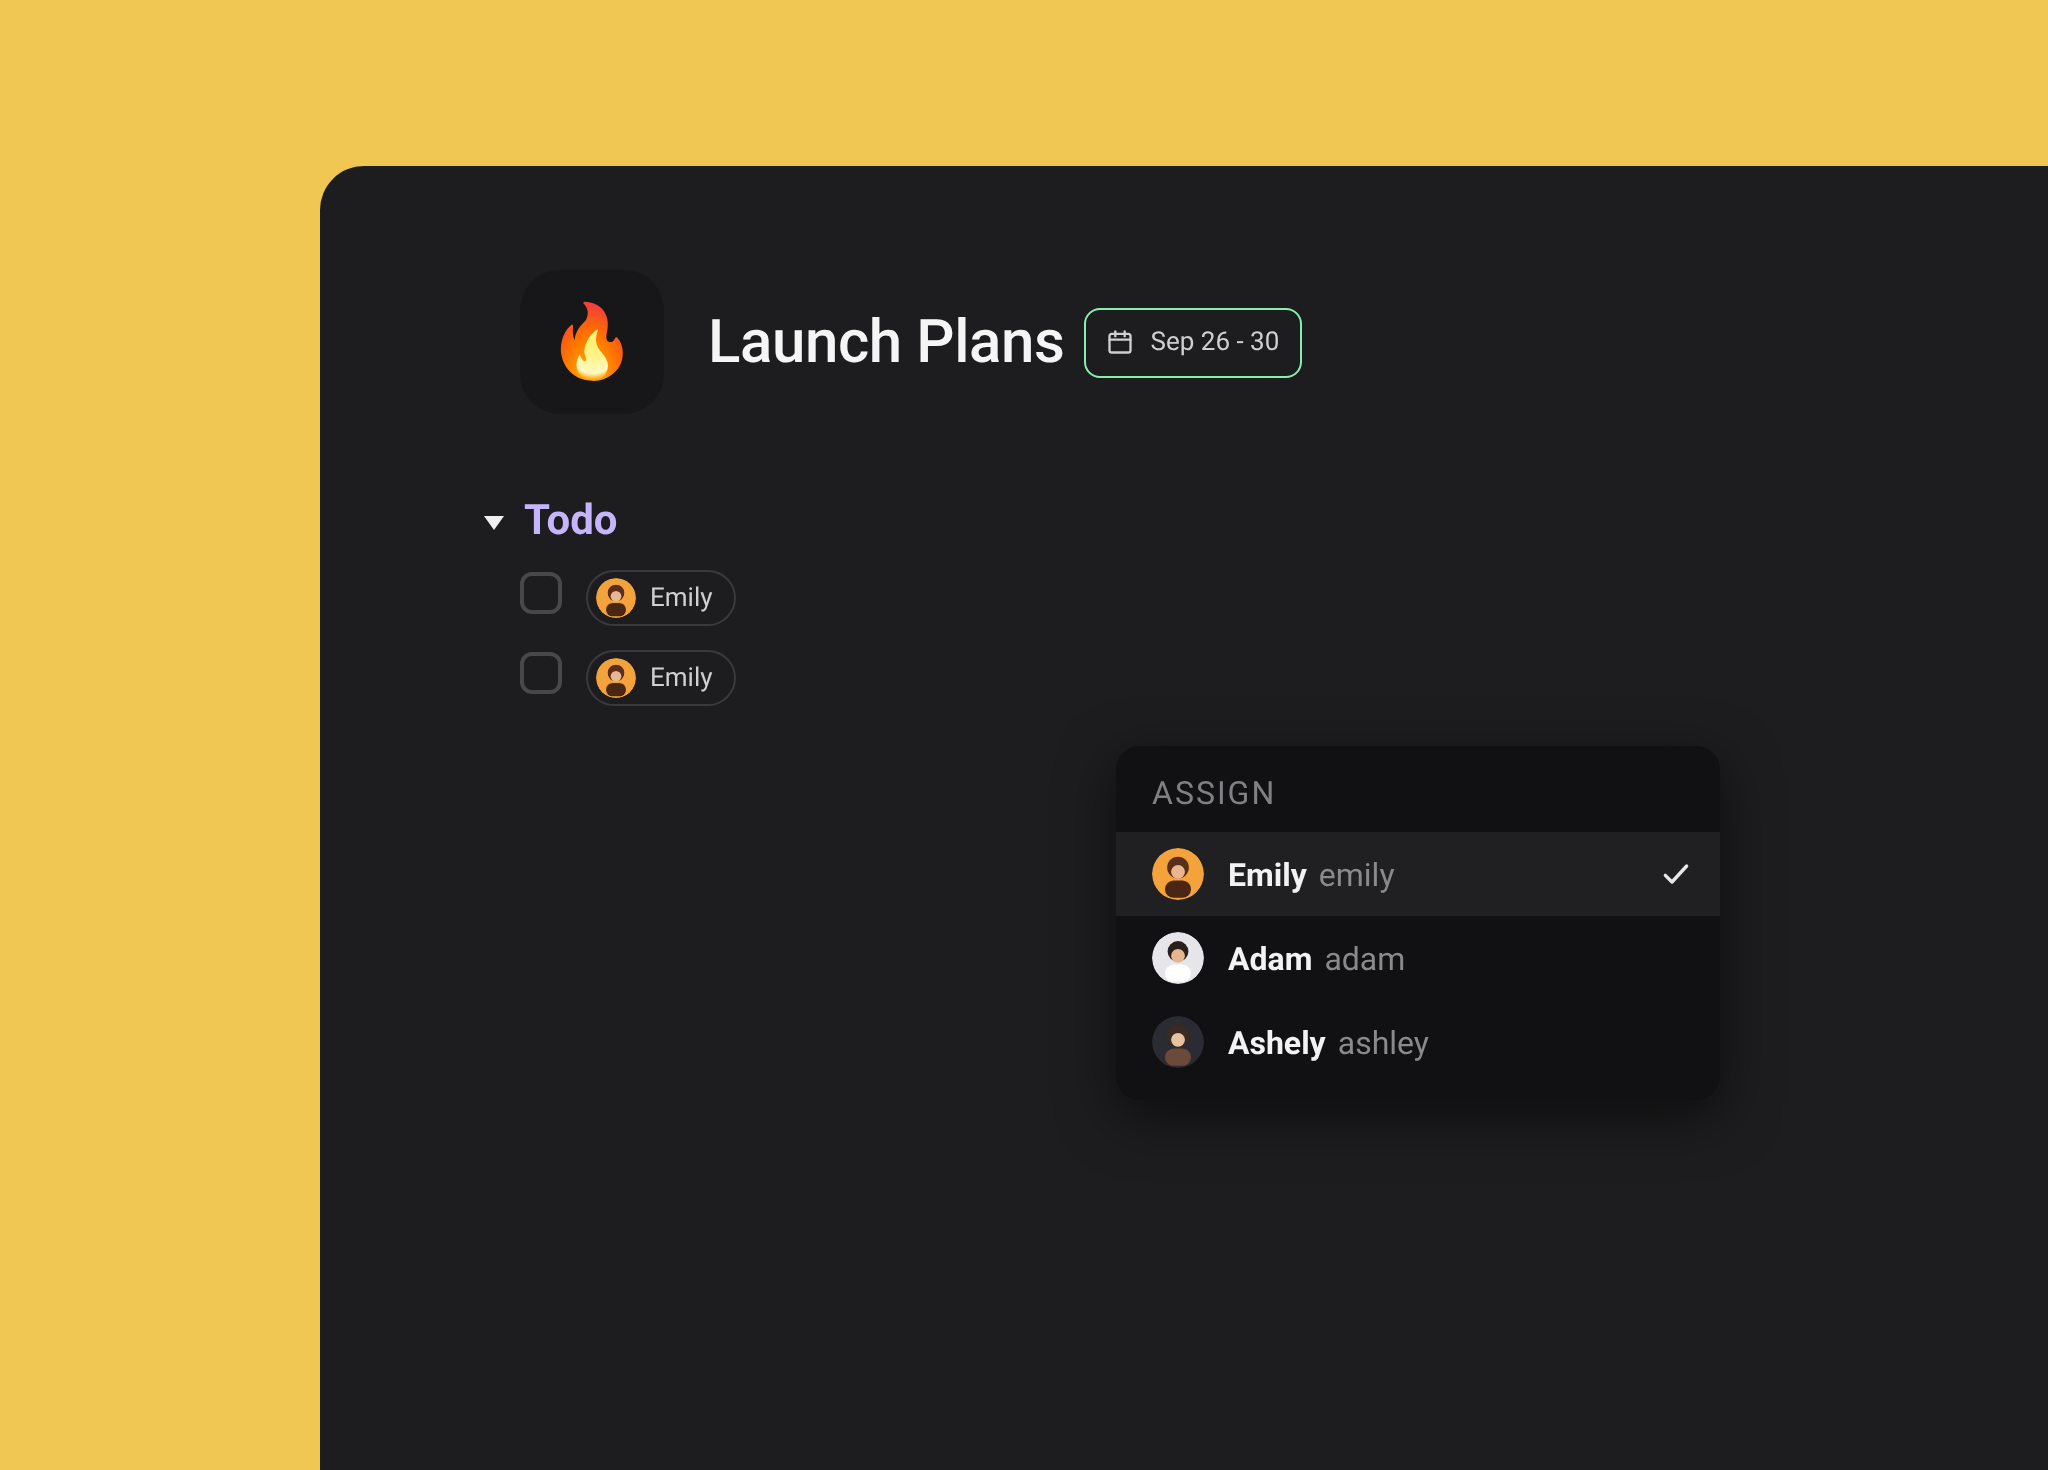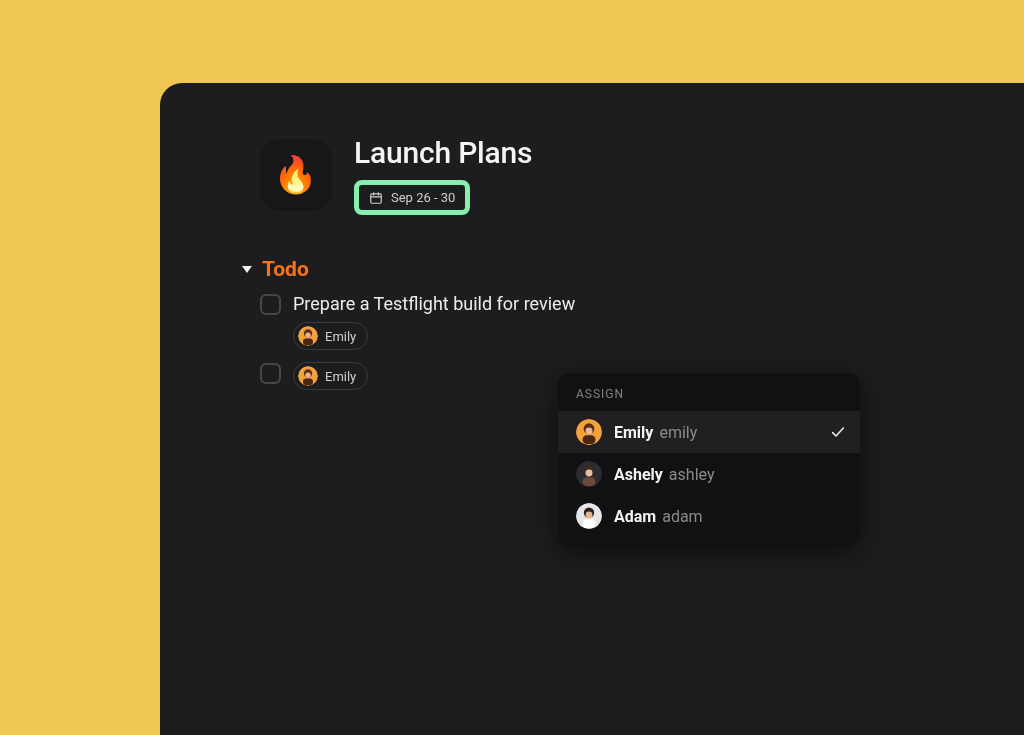--- a/index.html
+++ b/index.html
@@ -22,25 +22,25 @@
   }
 
   
   .page-header { display: flex; align-items: center; gap: 22px; margin-bottom: 42px; }
   .page-icon {
     width: 72px; height: 72px; border-radius: 20px;
     background: #17171a;
     display: flex; align-items: center; justify-content: center;
     font-size: 36px;
   }
-  .title-stack { display: flex; flex-direction: column; gap: 10px; text-align: center; }
+  .title-stack { display: flex; flex-direction: row; gap: 10px; text-align: center; }
   .page-title { font-size: 30px; font-weight: 500; color: #f5f5f5; letter-spacing: -0.2px; }
   .date-chip {
     display: inline-flex; align-items: center; gap: 8px;
-    border: 5px solid #86efac;
+    border: 1px solid #86efac;
     border-radius: 8px;
     padding: 5px 10px;
     font-size: 13px;
     color: #cfcfd1;
     width: max-content;
   }
   .cal-icon { width: 14px; height: 14px; stroke: #cfcfd1; }
 
   
   .section { margin-bottom: 24px; }
@@ -49,21 +49,21 @@
     margin-bottom: 12px;
   }
   .caret {
     width: 0; height: 0;
     border-left: 5px solid transparent;
     border-right: 5px solid transparent;
     border-top: 7px solid #f0f0f0;
     margin-right: 2px;
     margin-left: -18px;
   }
-  .section-title { font-size: 21px; font-weight: 700; color: #f97316; }
+  .section-title { font-size: 21px; font-weight: 700; color: #c4b5fd; }
 
   .task {
     display: flex; align-items: flex-start; gap: 12px;
     margin-bottom: 8px;
     padding-left: 0;
   }
   .checkbox {
     width: 21px; height: 21px;
     border: 2px solid #484849;
     border-radius: 6px;
@@ -95,21 +95,21 @@
     left: 398px;
     top: 290px;
     width: 302px;
     background: #111113;
     border-radius: 12px;
     box-shadow: 0 8px 28px rgba(0,0,0,0.55);
     padding-bottom: 8px;
     z-index: 10;
   }
   .popover-label {
-    font-size: 12px;
+    font-size: 16px;
     letter-spacing: 1px;
     color: #808083;
     padding: 14px 18px 10px 18px;
   }
   .popover-item {
     display: flex; align-items: center; gap: 12px;
     padding: 8px 14px 8px 18px;
     font-size: 16px;
     cursor: pointer;
   }
@@ -142,52 +142,51 @@
         </svg>
         <span>Sep 26 - 30</span>
       </div>
     </div>
   </div>
 
   <div class="section">
     <div class="section-header">
       <div class="caret"></div>
       <div class="section-title">Todo</div>
-    </div>
-
-    <div class="task">
-      <div class="checkbox"></div>
-      <div class="task-body">
-        <div class="task-title">Prepare a Testflight build for review</div>
-        <div class="assignee-chip">
-          <svg class="avatar avatar-sm" viewBox="0 0 24 24">
-            <circle cx="12" cy="12" r="12" fill="#f4a23b"></circle>
-            <circle cx="12" cy="9" r="5" fill="#5a2e18"></circle>
-            <circle cx="12" cy="11" r="3.2" fill="#e8b78f"></circle>
-            <rect x="6" y="15" width="12" height="8" rx="4" fill="#4a2614"></rect>
-          </svg>
-          <span>Emily</span>
-        </div>
-      </div>
     </div>
 
     <div class="task">
       <div class="checkbox"></div>
       <div class="task-body">
         <div class="assignee-chip">
           <svg class="avatar avatar-sm" viewBox="0 0 24 24">
             <circle cx="12" cy="12" r="12" fill="#f4a23b"></circle>
             <circle cx="12" cy="9" r="5" fill="#5a2e18"></circle>
             <circle cx="12" cy="11" r="3.2" fill="#e8b78f"></circle>
             <rect x="6" y="15" width="12" height="8" rx="4" fill="#4a2614"></rect>
           </svg>
           <span>Emily</span>
         </div>
       </div>
     </div>
+
+    <div class="task">
+      <div class="checkbox"></div>
+      <div class="task-body">
+        <div class="assignee-chip">
+          <svg class="avatar avatar-sm" viewBox="0 0 24 24">
+            <circle cx="12" cy="12" r="12" fill="#f4a23b"></circle>
+            <circle cx="12" cy="9" r="5" fill="#5a2e18"></circle>
+            <circle cx="12" cy="11" r="3.2" fill="#e8b78f"></circle>
+            <rect x="6" y="15" width="12" height="8" rx="4" fill="#4a2614"></rect>
+          </svg>
+          <span>Emily</span>
+        </div>
+      </div>
+    </div>
   </div>
 
 
   <div class="assign-popover">
     <div class="popover-label">ASSIGN</div>
 
     <div class="popover-item selected">
       <svg class="avatar-md" viewBox="0 0 24 24">
         <circle cx="12" cy="12" r="12" fill="#f4a23b"></circle>
         <circle cx="12" cy="9" r="5" fill="#5a2e18"></circle>
@@ -198,38 +197,38 @@
         <span class="p-name">Emily</span>
         <span class="p-handle">emily</span>
       </div>
       <svg class="check-icon" viewBox="0 0 24 24" fill="none" stroke="#e8e8e8" stroke-width="2.5" stroke-linecap="round" stroke-linejoin="round">
         <polyline points="4 13 9 18 20 6"></polyline>
       </svg>
     </div>
 
     <div class="popover-item">
       <svg class="avatar-md" viewBox="0 0 24 24">
+        <circle cx="12" cy="12" r="12" fill="#e6e6ea"></circle>
+        <circle cx="12" cy="9" r="4.8" fill="#2a201b"></circle>
+        <circle cx="12" cy="11" r="3.2" fill="#e6b690"></circle>
+        <rect x="6" y="15" width="12" height="8" rx="4" fill="#ffffff"></rect>
+      </svg>
+      <div class="names">
+        <span class="p-name">Adam</span>
+        <span class="p-handle">adam</span>
+      </div>
+    </div>
+
+    <div class="popover-item">
+      <svg class="avatar-md" viewBox="0 0 24 24">
         <circle cx="12" cy="12" r="12" fill="#2b2b33"></circle>
         <circle cx="12" cy="9" r="5.2" fill="#3b2a22"></circle>
         <circle cx="12" cy="11" r="3.2" fill="#e8c1a3"></circle>
         <rect x="6" y="15" width="12" height="8" rx="4" fill="#6b4a3a"></rect>
       </svg>
       <div class="names">
         <span class="p-name">Ashely</span>
         <span class="p-handle">ashley</span>
       </div>
     </div>
-
-    <div class="popover-item">
-      <svg class="avatar-md" viewBox="0 0 24 24">
-        <circle cx="12" cy="12" r="12" fill="#e6e6ea"></circle>
-        <circle cx="12" cy="9" r="4.8" fill="#2a201b"></circle>
-        <circle cx="12" cy="11" r="3.2" fill="#e6b690"></circle>
-        <rect x="6" y="15" width="12" height="8" rx="4" fill="#ffffff"></rect>
-      </svg>
-      <div class="names">
-        <span class="p-name">Adam</span>
-        <span class="p-handle">adam</span>
-      </div>
-    </div>
   </div>
 
 </div>
 
 </body></html>

